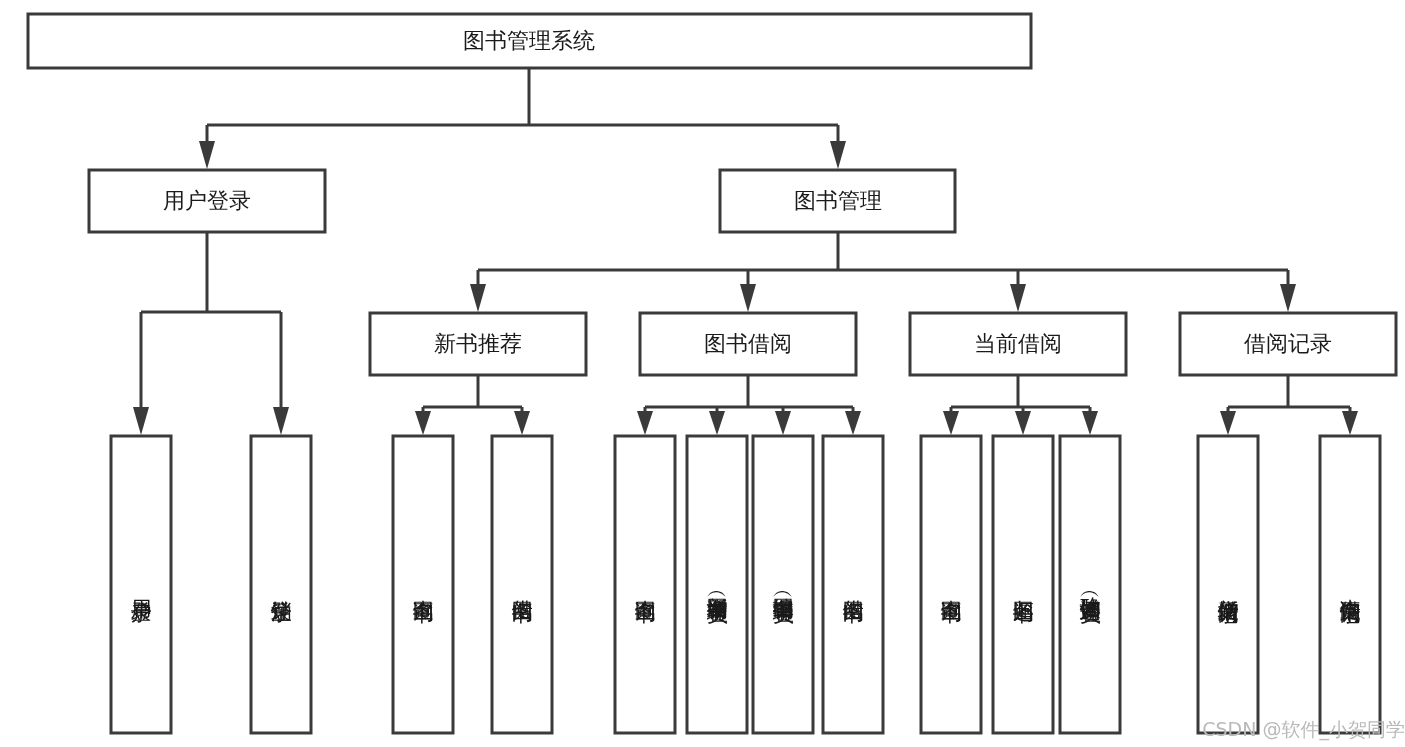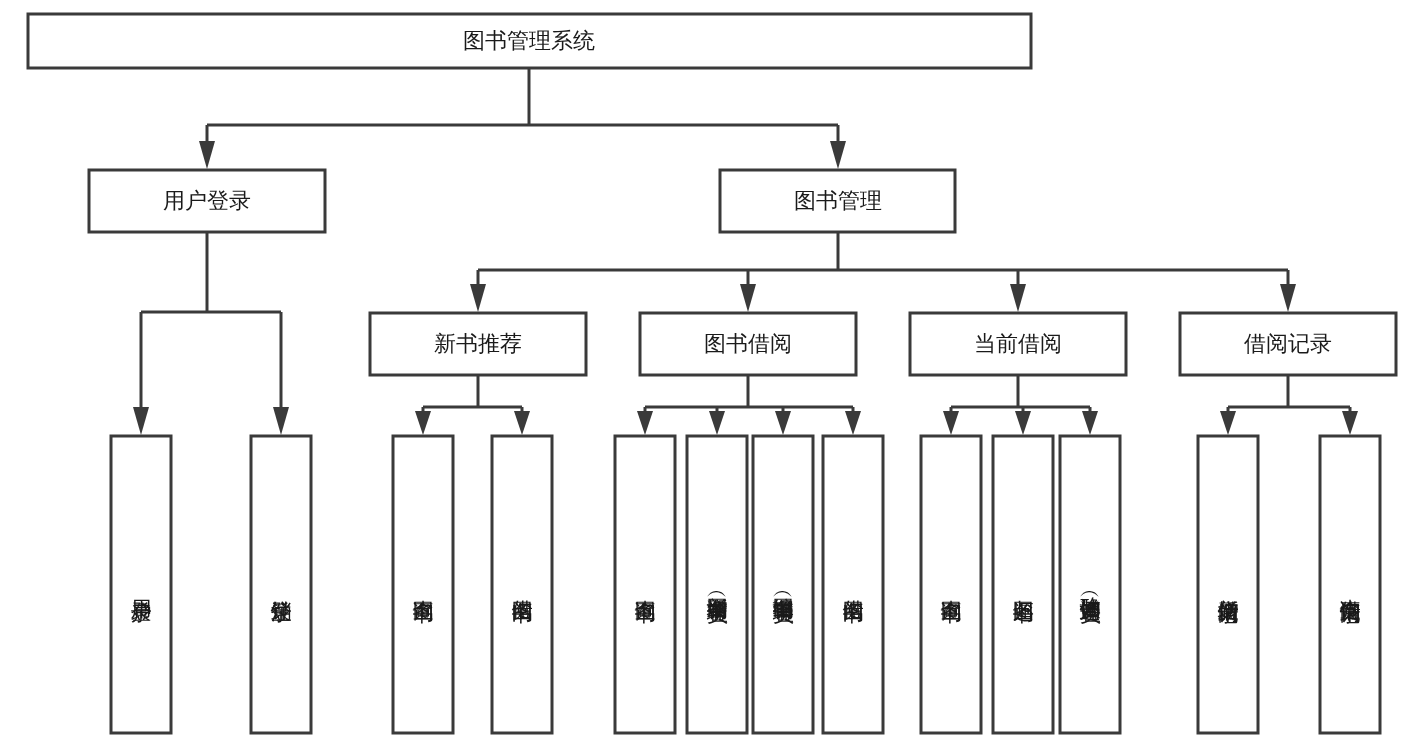--- a/index.html
+++ b/index.html
@@ -214,14 +214,15 @@
   <div class="vlabel" style="left:607px; top:436px; width:60px; height:297px;">查询图书</div>
   <div class="vlabel" style="left:679px; top:436px; width:60px; height:297px;">新增图书（管理员）</div>
   <div class="vlabel" style="left:745px; top:436px; width:60px; height:297px;">编辑图书（管理员）</div>
   <div class="vlabel" style="left:815px; top:436px; width:60px; height:297px;">借阅图书</div>
   <div class="vlabel" style="left:913px; top:436px; width:60px; height:297px;">查询图书</div>
   <div class="vlabel" style="left:985px; top:436px; width:60px; height:297px;">归还图书</div>
   <div class="vlabel" style="left:1052px; top:436px; width:60px; height:297px;">确认归还（管理员）</div>
   <div class="vlabel" style="left:1190px; top:436px; width:60px; height:297px;">新增借阅记录</div>
   <div class="vlabel" style="left:1312px; top:436px; width:60px; height:297px;">查询借阅记录</div>
 
+  <div id="watermark">CSDN @软件_小贺同学</div>
 
 </div>
 
 </body></html>

